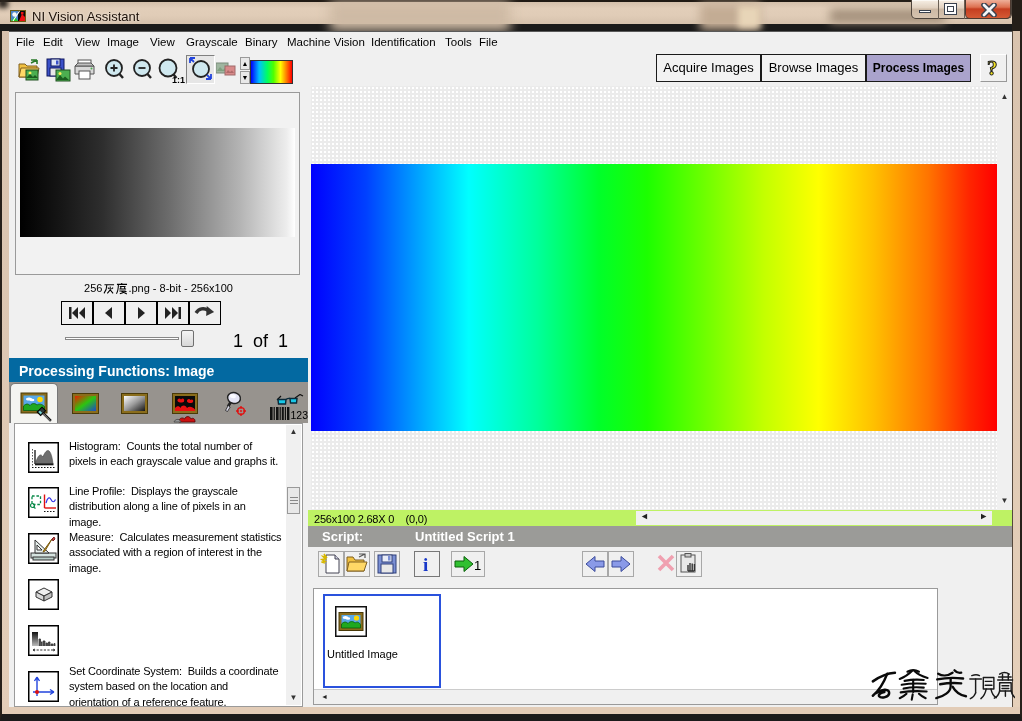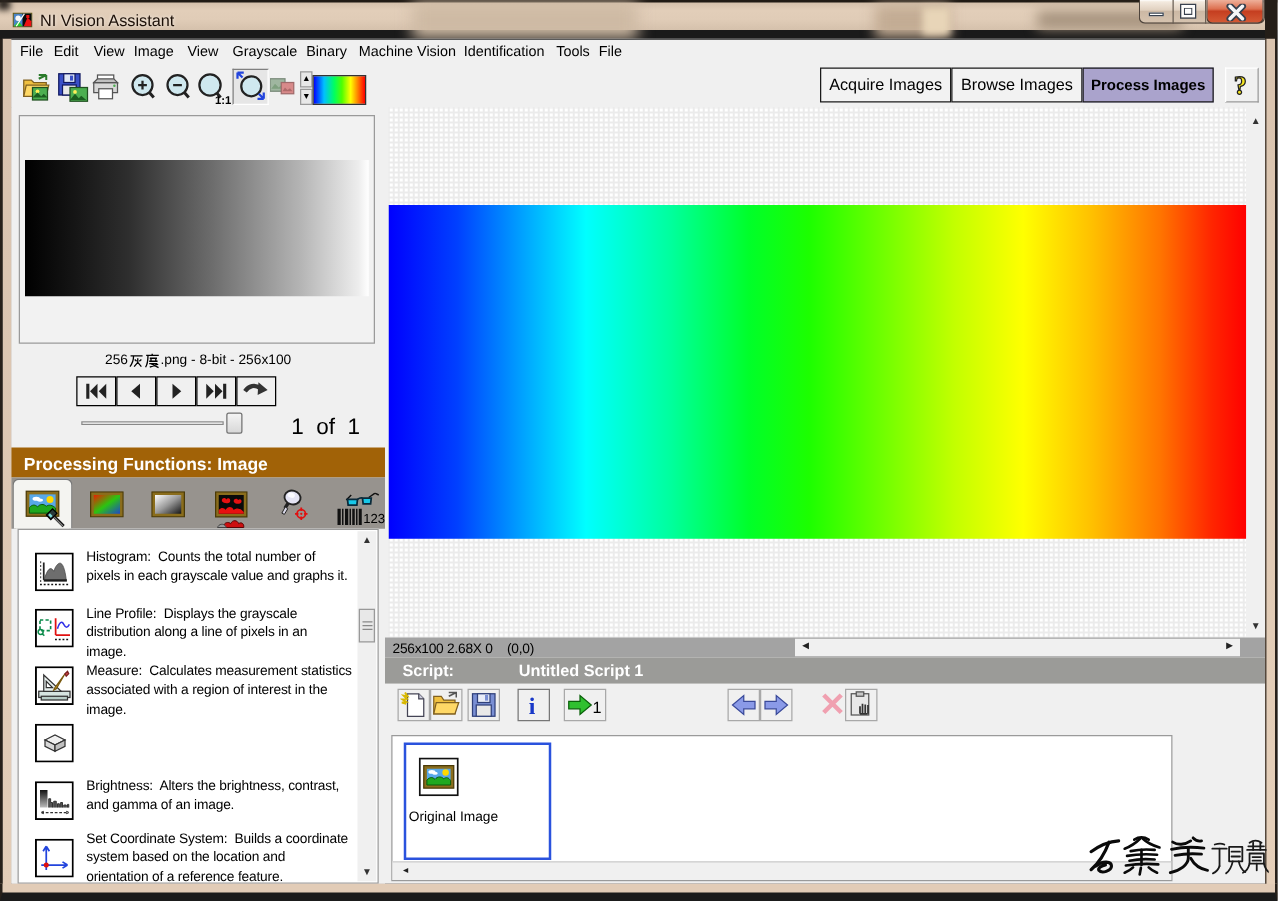--- a/index.html
+++ b/index.html
@@ -21,37 +21,37 @@
 
 #toolbar { left:9px; top:53px; width:1003px; height:33px; background:#f0f0f0; }
 
 #leftpanel { left:9px; top:86px; width:299px; height:621px; background:#f0f0f0; }
 #thumbbox { left:6px; top:6px; width:285px; height:183px; background:#f2f2f2; border:1px solid #9a9a9a; }
 #grayimg { left:4px; top:35px; width:275px; height:109px; background:linear-gradient(90deg,#000 0%,#161616 15%,#2e2e2e 30%,#6e6e6e 55%,#b4b4b4 80%,#ededed 97%,#fff 100%); }
 #caption { left:0; top:196px; width:299px; text-align:center; font-size:11px; color:#000; }
 
 .navbtn { position:absolute; top:215px; width:32px; height:24px; background:#f0f0f0; border:1px solid #000; }
 
-#pfheader { left:9px; top:358px; width:299px; height:24px; background:#a16207; color:#fff; font-weight:bold; font-size:14px; }
+#pfheader { left:9px; top:358px; width:299px; height:24px; background:#0369a1; color:#fff; font-weight:bold; font-size:14px; }
 #tabrow { left:9px; top:382px; width:299px; height:41px; background:#97938e; }
 #funclist { left:14px; top:423px; width:289px; height:284px; background:#fff; border:1px solid #9a9a9a; }
 .fitem { position:absolute; left:13px; width:31px; height:31px; }
 .ficon { width:31px; height:31px; }
 .ftext { position:absolute; left:54px; width:246px; font-size:11px; line-height:15.3px; color:#000; white-space:nowrap; letter-spacing:-0.15px; }
 #listscroll { position:absolute; left:286px; top:425px; width:15px; height:280px; background:#f0f0f0; }
 .sarrow { position:absolute; left:0; width:15px; font-size:8px; text-align:center; color:#333; }
 
 #viewport { left:311px; top:86px; width:686px; height:424px;
   background-image:linear-gradient(0deg, #ebebeb 0 1px, transparent 1px 3px, #ebebeb 3px 4px),
     linear-gradient(90deg, #ebebeb 0 1px, #ffffff 1px 3px, #ebebeb 3px 4px);
   background-size:4px 4px; background-color:#ebebeb; }
 #rainbow { left:311px; top:164px; width:686px; height:267px;
   background:linear-gradient(90deg,#0000fe 0%,#0040ff 8%,#00b4ff 17%,#00ffff 23%,#00ff9c 33%,#00ff2a 42%,#1cff00 49%,#6aff00 57%,#c3ff00 66%,#ffff00 74%,#ffc000 82%,#ff7400 90%,#ff2500 96%,#ff0000 100%); }
 #vscroll { left:997px; top:86px; width:15px; height:424px; background:#f0f0f0; }
-#statusrow { left:308px; top:510px; width:704px; height:16px; background:#a3a3a3; font-size:11px; letter-spacing:-0.2px; }
+#statusrow { left:308px; top:510px; width:704px; height:16px; background:#bef264; font-size:11px; letter-spacing:-0.2px; }
 
 #scriptheader { left:308px; top:526px; width:704px; height:21px; background:#9b9b98; color:#fff; font-weight:bold; font-size:13px; }
 #scripttoolbar { left:308px; top:547px; width:704px; height:41px; background:#f0f0f0; }
 #scriptcanvas { left:313px; top:588px; width:625px; height:117px; background:#fff; border:1px solid #9a9a9a; }
 #scriptitem { left:9px; top:5px; width:118px; height:94px; border:2px solid #2a52dd; background:#fff; }
 .sbtn { position:absolute; top:4px; width:26px; height:26px; border:1px solid #a8a8a8; background:#f0f0f0; }
 #watermark { left:0; top:0; width:1022px; height:721px; pointer-events:none; z-index:50; }
 </style>
 </head>
 <body>
@@ -363,21 +363,20 @@
     <rect x="0.75" y="0.75" width="29.5" height="29.5" fill="#fff" stroke="#000" stroke-width="1.5"></rect>
     <g stroke="#2244dd" stroke-width="1.4" fill="none">
       <path d="M9 25 L9 6 M9 6 L6.5 10 M9 6 L11.5 10"></path>
       <path d="M5 21 L26 21 M26 21 L22 18.5 M26 21 L22 23.5"></path>
     </g>
     <circle cx="9" cy="21" r="2" fill="#dd1111"></circle>
   </svg></div>
   <div class="ftext" style="top:15px">Histogram:&nbsp; Counts the total number of<br>pixels in each grayscale value and graphs it.</div>
   <div class="ftext" style="top:60px">Line Profile:&nbsp; Displays the grayscale<br>distribution along a line of pixels in an<br>image.</div>
   <div class="ftext" style="top:106px">Measure:&nbsp; Calculates measurement statistics<br>associated with a region of interest in the<br>image.</div>
-  <div class="ftext" style="top:198px">Brightness:&nbsp; Alters the brightness, contrast,<br>and gamma of an image.</div>
   <div class="ftext" style="top:240px">Set Coordinate System:&nbsp; Builds a coordinate<br>system based on the location and<br>orientation of a reference feature.</div>
 </div>
 <div class="abs" id="listscroll">
   <div class="sarrow" style="top:2px">▲</div>
   <div style="position:absolute;left:1px;top:62px;width:13px;height:27px;background:#e8e8e8;border:1px solid #999">
     <div style="position:absolute;left:2px;top:9px;width:8px;height:1px;background:#888;box-shadow:0 3px 0 #888,0 6px 0 #888"></div>
   </div>
   <div class="sarrow" style="top:268px">▼</div>
 </div>
 <div class="abs" id="viewport"></div>
@@ -467,21 +466,21 @@
   <div class="abs" id="scriptitem">
     <svg style="position:absolute;left:10px;top:10px" width="32" height="31" viewBox="0 0 32 31">
       <rect x="0.75" y="0.75" width="30.5" height="29.5" fill="#fff" stroke="#111" stroke-width="1.5"></rect>
       <rect x="4" y="6.5" width="24" height="18" fill="#8a6d1c" stroke="#4a3a08"></rect>
       <rect x="6.5" y="9" width="19" height="13" fill="#58a8e8"></rect>
       <circle cx="21.5" cy="12" r="2.6" fill="#ffd800"></circle>
       <ellipse cx="10.5" cy="11.5" rx="2.8" ry="1.5" fill="#fff"></ellipse>
       <ellipse cx="13" cy="12.5" rx="2.2" ry="1.2" fill="#fff"></ellipse>
       <path d="M6.5 22 L6.5 18 C9 15.5 11 15.5 13 17.5 C15 15 18 15 20 17 C22 15.5 24 16 25.5 18.5 L25.5 22 Z" fill="#1fa81f" stroke="#0a5a0a" stroke-width="0.8"></path>
     </svg>
-    <div style="position:absolute;left:2px;top:52px;width:118px;font-size:11px;color:#000">Original Image</div>
+    <div style="position:absolute;left:2px;top:52px;width:118px;font-size:11px;color:#000">Untitled Image</div>
   </div>
   <div style="position:absolute;left:0px;top:100px;width:623px;height:15px;background:#f0f0f0;border-top:1px solid #ccc">
     <span style="position:absolute;left:7px;top:3px;font-size:7px;color:#222">◄</span>
   </div>
 </div>
 <div class="abs" id="watermark">
   <svg style="position:absolute;left:869px;top:666px" width="146" height="36.5" viewBox="0 0 152 38">
     <g stroke="#0a0a0a" fill="none" stroke-linecap="round" stroke-linejoin="round">
 
       <g stroke-width="2.6">

